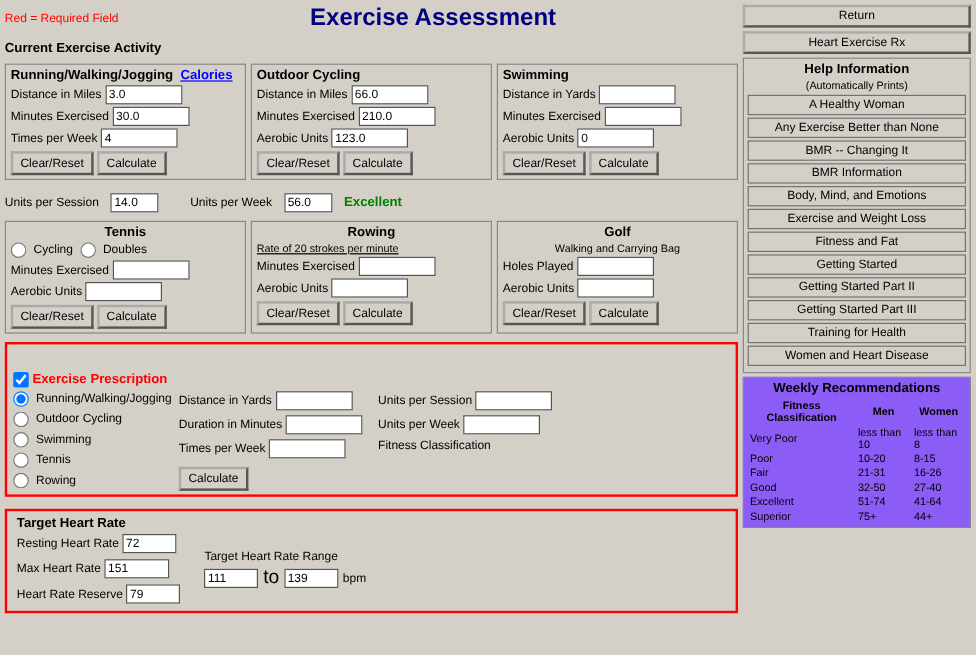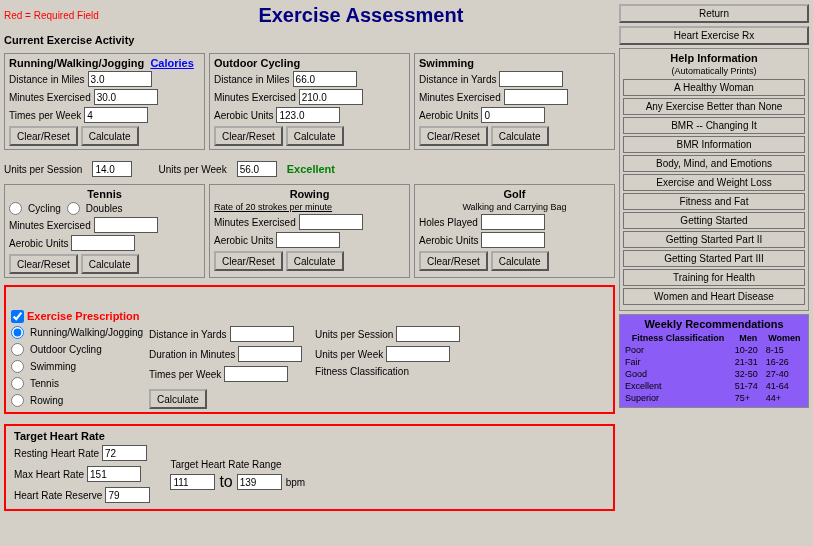--- a/index.html
+++ b/index.html
@@ -545,20 +545,25 @@
       <div class="weekly-title">Weekly Recommendations</div>
       <table class="weekly-table">
         <thead>
           <tr>
             <th>Fitness Classification</th>
             <th>Men</th>
             <th>Women</th>
           </tr>
         </thead>
         <tbody id="weekly-tbody">
+        <tr>
+              <td>Very Poor</td>
+              <td>less than 10</td>
+              <td>less than 8</td>
+            </tr>
             <tr>
               <td>Poor</td>
               <td>10-20</td>
               <td>8-15</td>
             </tr>
             <tr>
               <td>Fair</td>
               <td>21-31</td>
               <td>16-26</td>
             </tr>

